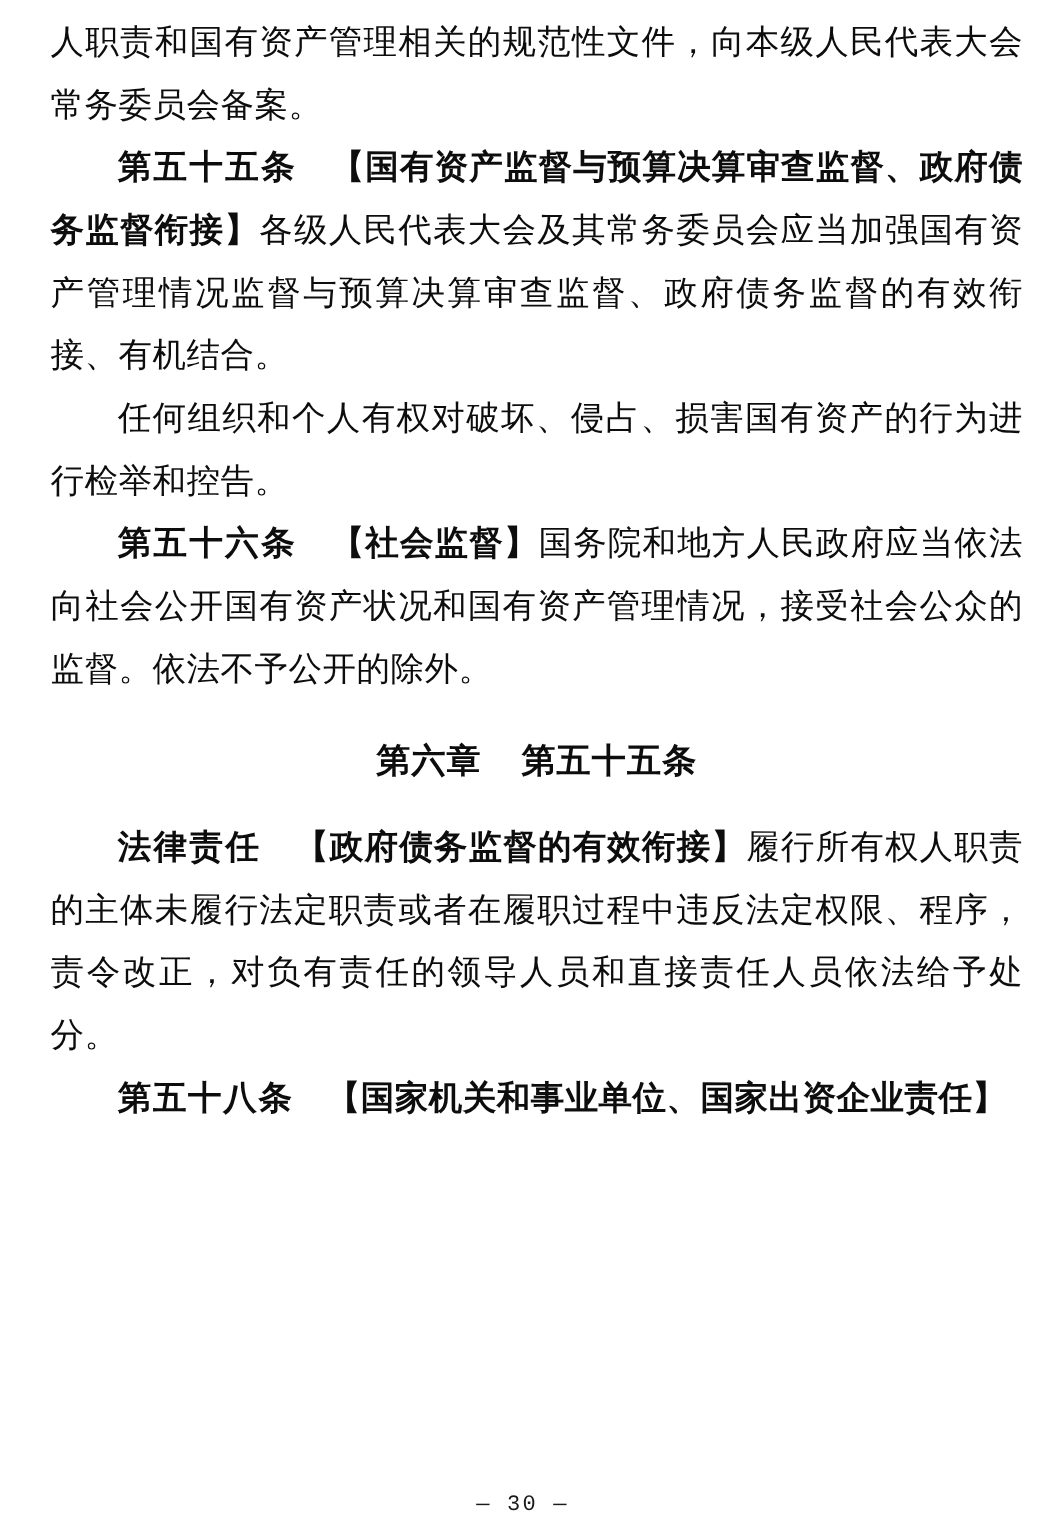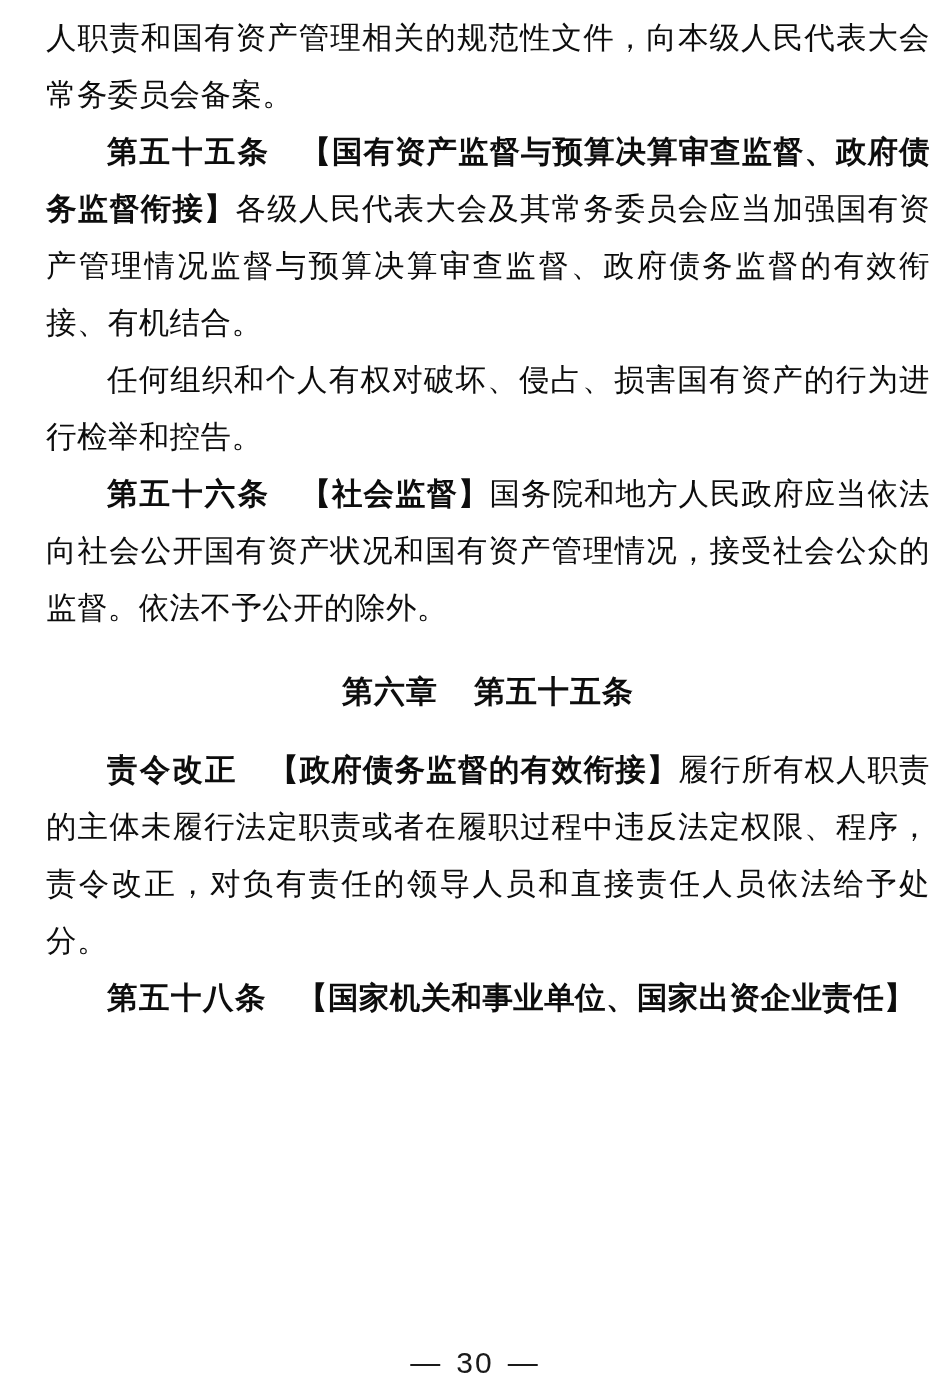--- a/index.html
+++ b/index.html
@@ -55,24 +55,24 @@
   .art-gap {
     display: inline-block;
     width: 30px;
   }
   .footer {
     position: absolute;
     left: 0;
     right: 0;
     bottom: 14px;
     text-align: center;
-    font-size: 30px;
+    font-size: 20px;
     color: #1a1a1a;
     letter-spacing: 2px;
-    font-family: Liberation Sans, sans-serif;
+    font-family: Liberation Mono, monospace;
   }
   .footer .dash {
     display: inline-block;
     padding: 0 14px;
   }
 </style>
 </head>
 <body>
 
 <div class="page">
@@ -80,20 +80,20 @@
   <p class="para">人职责和国有资产管理相关的规范性文件，向本级人民代表大会常务委员会备案。</p>
 
   <p class="para indent"><span class="art-label">第五十五条</span><span class="art-gap"></span><span class="bold">【国有资产监督与预算决算审查监督、政府债务监督衔接】</span><span>各级人民代表大会及其常务委员会应当加强国有资产管理情况监督与预算决算审查监督、政府债务监督的有效衔接、有机结合。</span></p>
 
   <p class="para indent">任何组织和个人有权对破坏、侵占、损害国有资产的行为进行检举和控告。</p>
 
   <p class="para indent"><span class="art-label">第五十六条</span><span class="art-gap"></span><span class="bold">【社会监督】</span><span>国务院和地方人民政府应当依法向社会公开国有资产状况和国有资产管理情况，接受社会公众的监督。依法不予公开的除外。</span></p>
 
   <div class="chapter-title"><span>第六章</span><span class="gap"></span><span>第五十五条</span></div>
 
-  <p class="para indent"><span class="art-label">责令改正</span><span class="art-gap"></span><span class="bold">【政府债务监督的有效衔接】</span><span>履行所有权人职责的主体未履行法定职责或者在履职过程中违反法定权限、程序，责令改正，对负有责任的领导人员和直接责任人员依法给予处分。</span></p>
+  <p class="para indent"><span class="art-label">法律责任</span><span class="art-gap"></span><span class="bold">【政府债务监督的有效衔接】</span><span>履行所有权人职责的主体未履行法定职责或者在履职过程中违反法定权限、程序，责令改正，对负有责任的领导人员和直接责任人员依法给予处分。</span></p>
 
 
   <p class="para indent"><span class="art-label">第五十八条</span><span class="art-gap"></span><span class="bold">【国家机关和事业单位、国家出资企业责任】</span><span></span></p>
 
   <div class="footer"><span class="dash">—</span><span>30</span><span class="dash">—</span></div>
 
 </div>
 
 </body></html>

